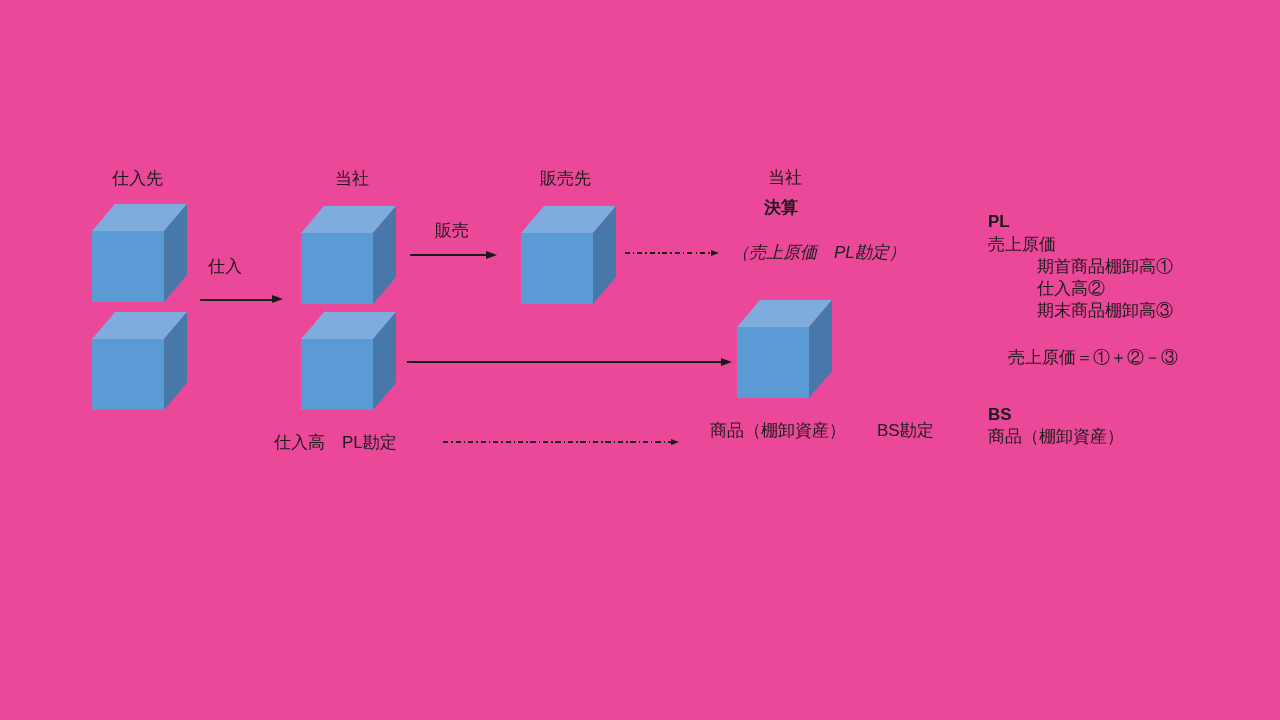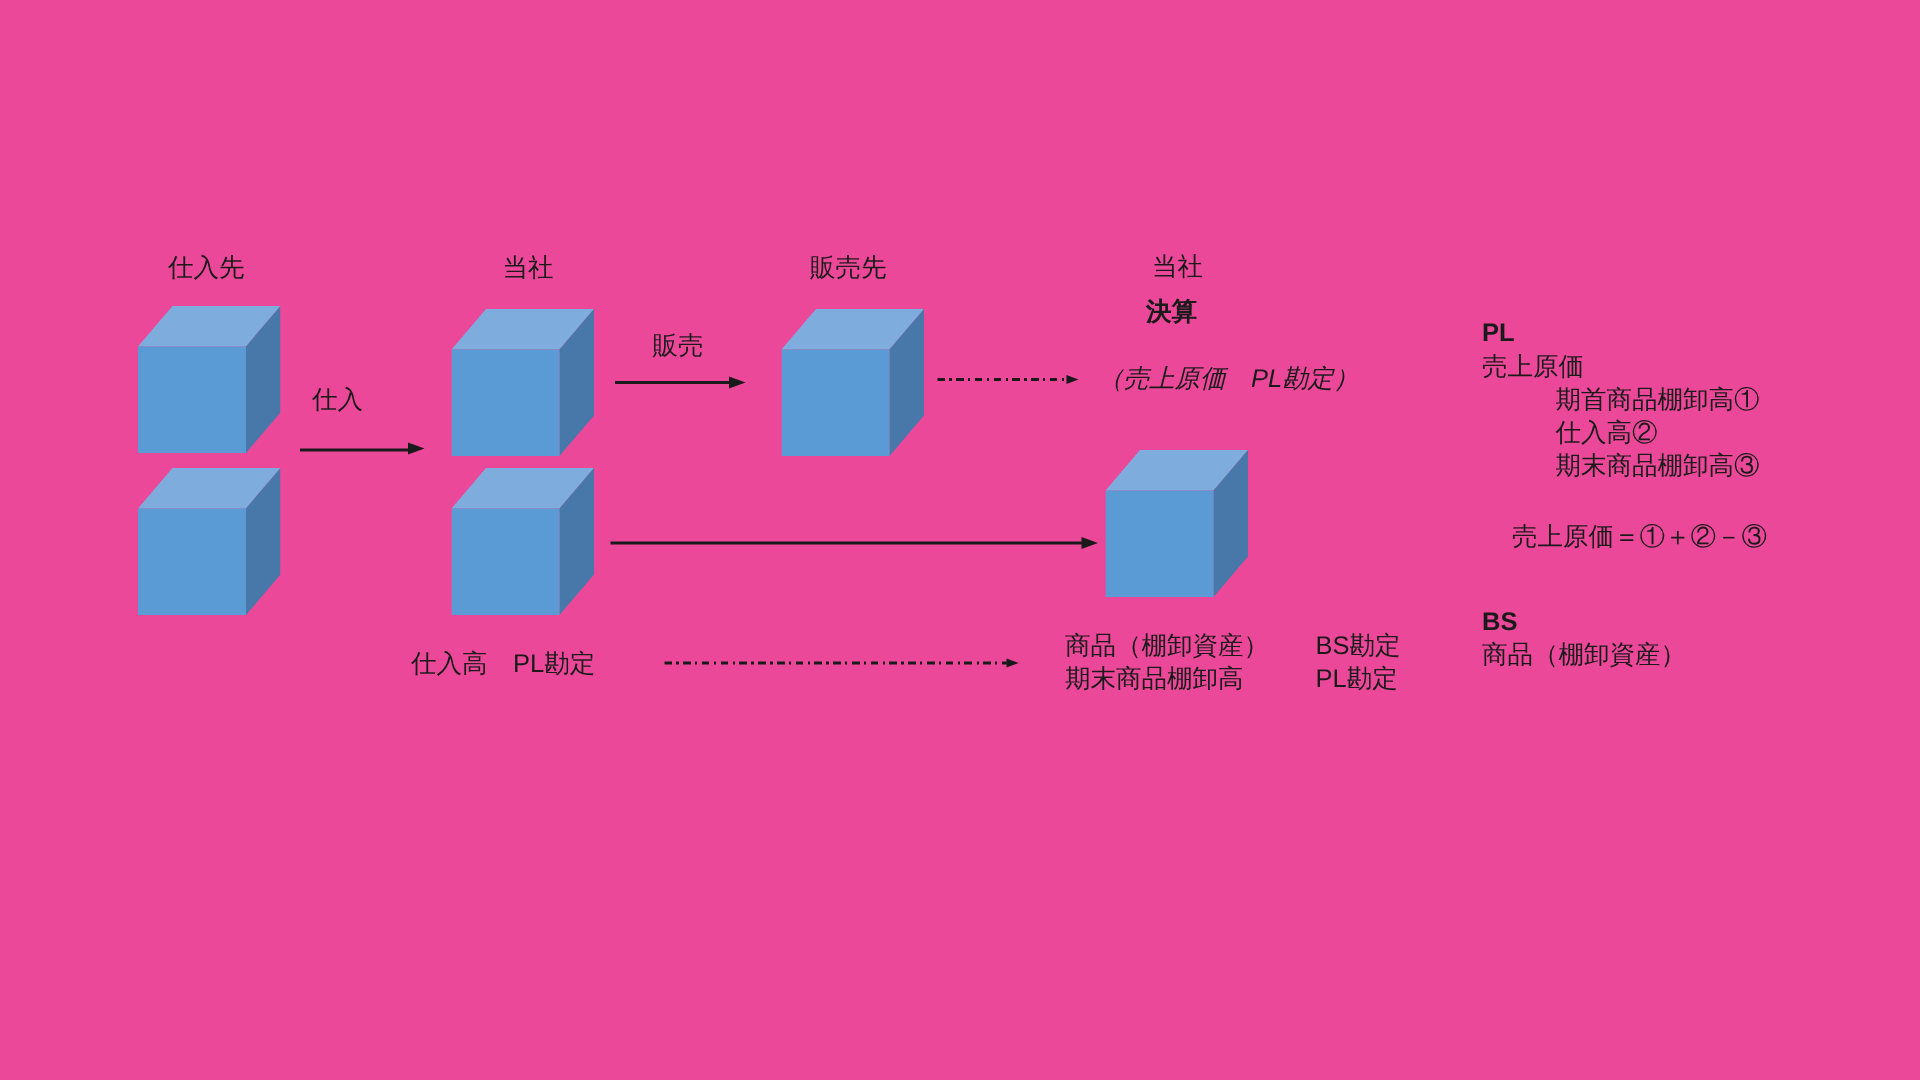--- a/index.html
+++ b/index.html
@@ -85,24 +85,20 @@
 
   <div class="lbl" style="left:274px; top:433px;">仕入高　PL勘定</div>
   <div class="dashdot" style="left:443px; top:441.4px; width:229px;"></div>
   <div class="ahead small" style="left:671px; top:438.5px;"></div>
 
   <div style="position:absolute; left:710px; top:420px;">
     <div class="invrow">
       <span class="invname">商品（棚卸資産）</span>
       <span>BS勘定</span>
     </div>
-    <div class="invrow">
-      <span class="invname">期末商品棚卸高</span>
-      <span>PL勘定</span>
-    </div>
   </div>
 
   <div class="panel-line bold" style="left:988px; top:211px;">PL</div>
   <div class="panel-line" style="left:988px; top:234px;">売上原価</div>
   <div class="panel-line" style="left:1037px; top:256px;">期首商品棚卸高①</div>
   <div class="panel-line" style="left:1037px; top:278px;">仕入高②</div>
   <div class="panel-line" style="left:1037px; top:300px;">期末商品棚卸高③</div>
   <div class="panel-line" style="left:988px; top:347px;margin-left:20px;">売上原価＝①＋②－③</div>
   <div class="panel-line bold" style="left:988px; top:404px;">BS</div>
   <div class="panel-line" style="left:988px; top:426px;">商品（棚卸資産）</div>

